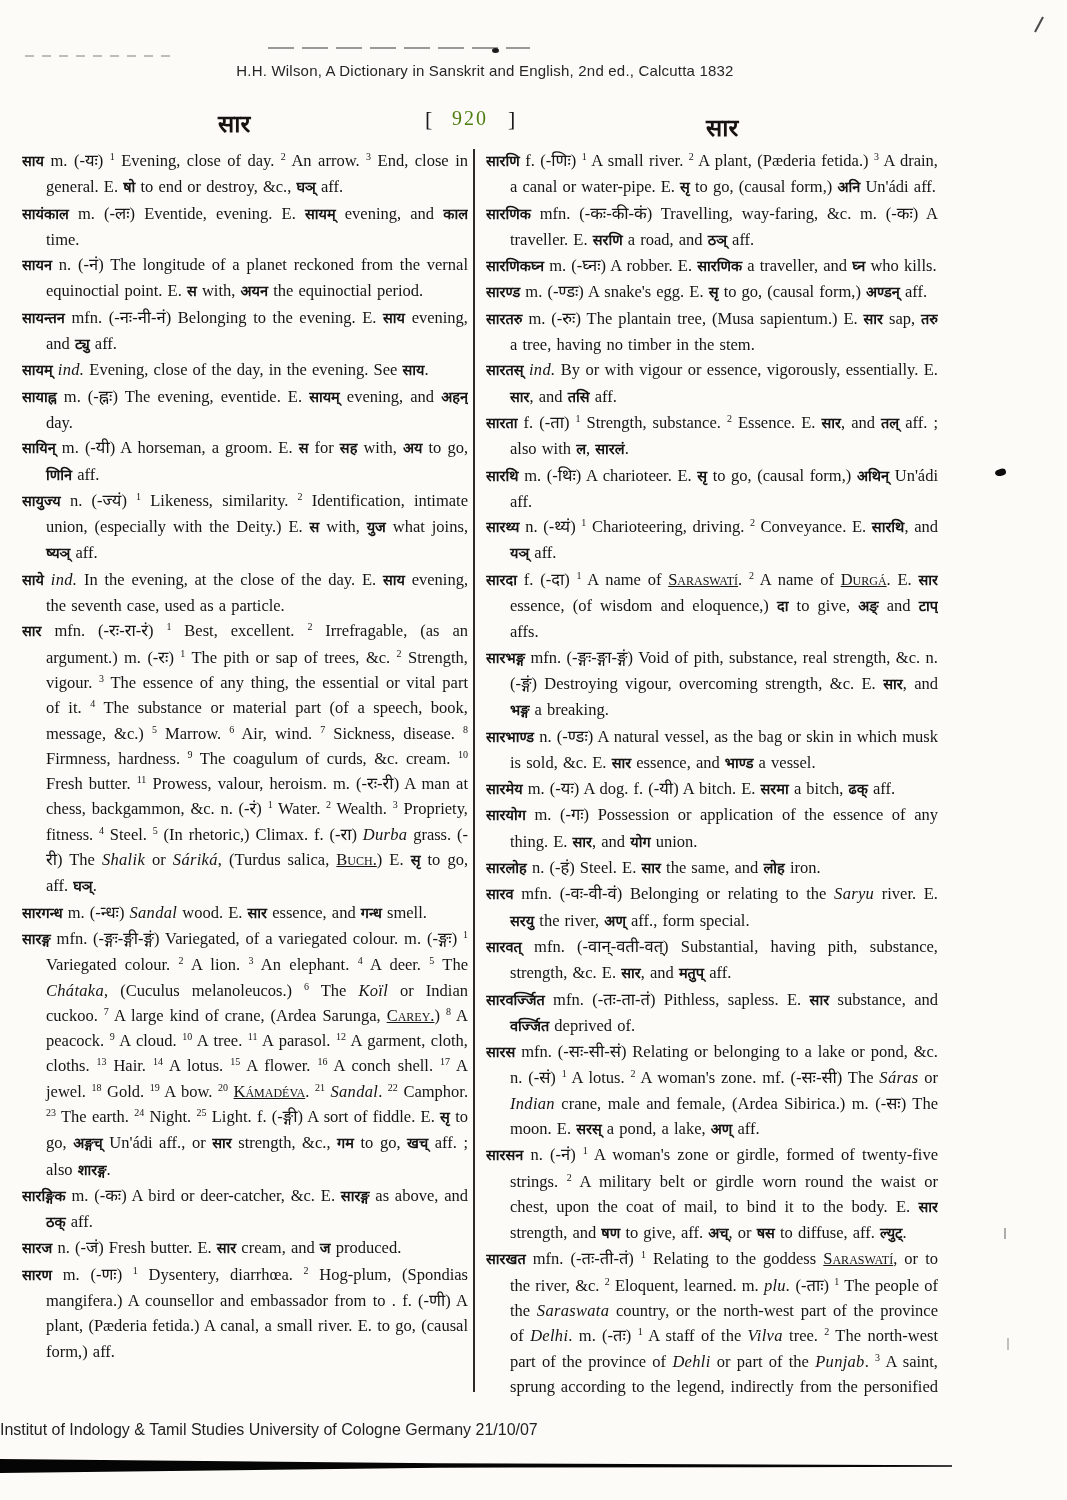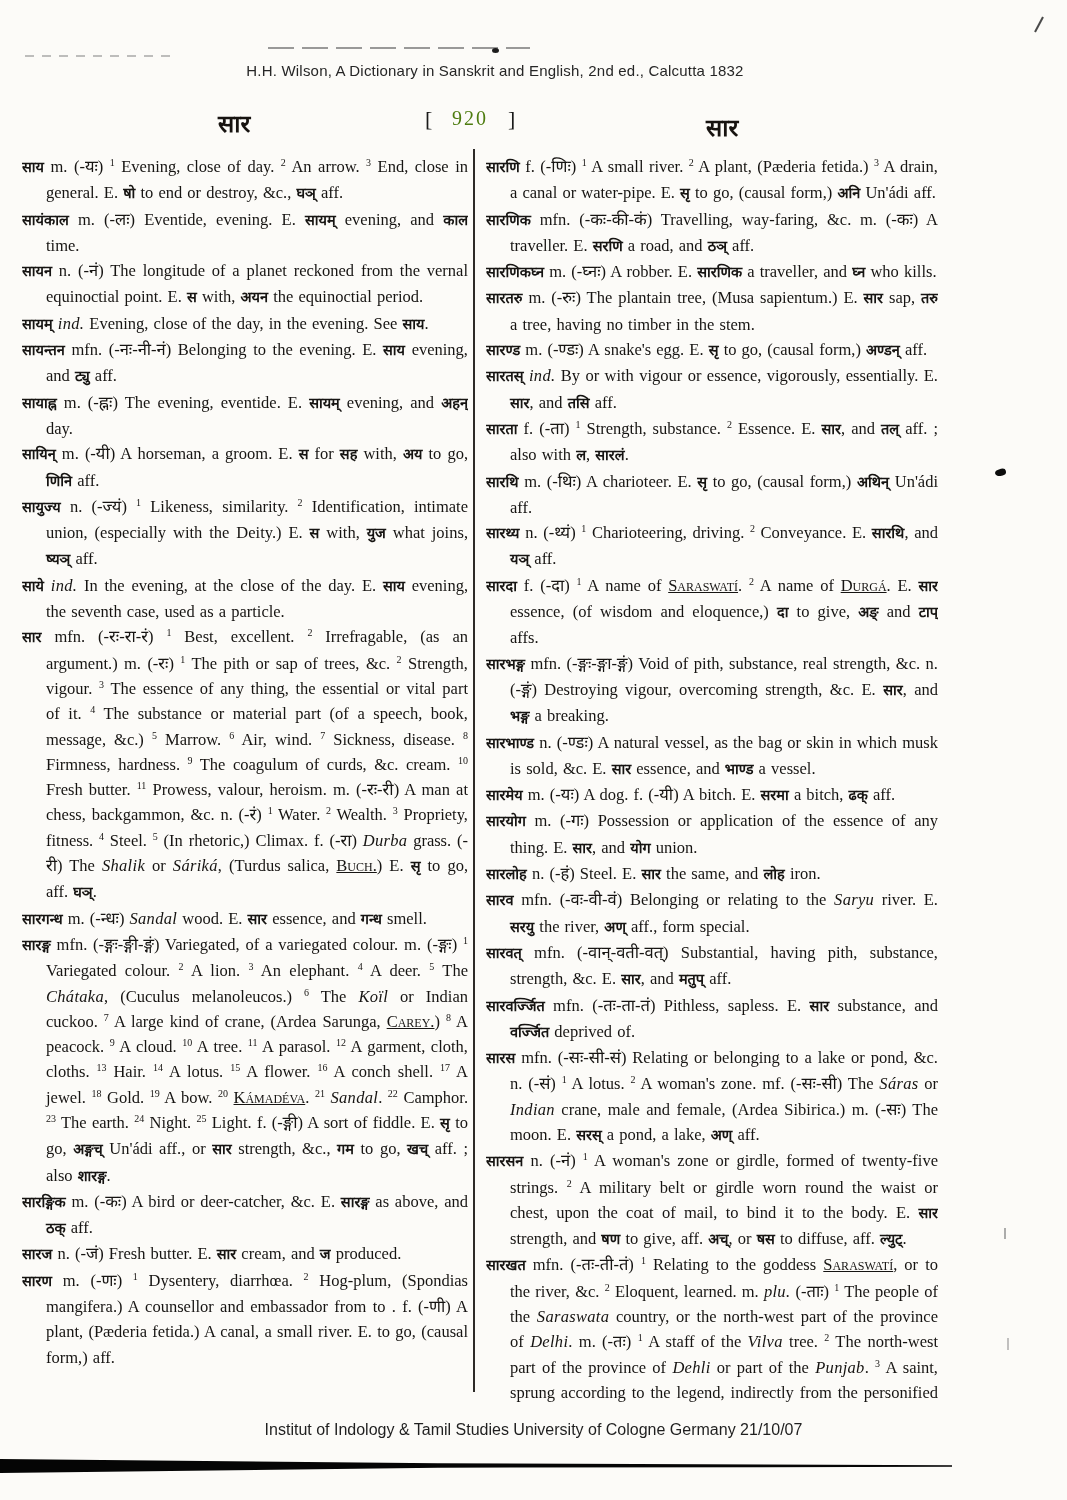--- a/index.html
+++ b/index.html
@@ -16,47 +16,47 @@
     background:repeating-linear-gradient(to right,#6f6f6f 0 26px,transparent 26px 34px);}
   .ink-dot{left:492px;top:48px;width:7px;height:5px;background:#1c1c1c;border-radius:50%;}
   .corner-slash{left:1038px;top:16px;width:2px;height:17px;background:#4a4a4a;transform:rotate(28deg);}
   .ink-blob{left:995px;top:469px;width:11px;height:7px;background:#0d0d0d;
     border-radius:55% 45% 50% 60%;transform:rotate(-12deg);}
   .margin-tick-1{left:1004px;top:1228px;width:2px;height:11px;background:#8a8a8a;opacity:.7;}
   .margin-tick-2{left:1007px;top:1338px;width:2px;height:12px;background:#9a9a9a;opacity:.6;}
   .bottom-wedge{left:0;top:1459px;width:952px;height:14px;background:#050505;
     clip-path:polygon(0 0,0 100%,46% 62%,100% 56%,100% 44%,46% 30%);}
   
-  .scan-header{position:absolute;left:10px;top:62px;width:970px;text-align:center;
+  .scan-header{position:absolute;left:0;top:62px;width:970px;text-align:center;
     font-family:"Liberation Sans", sans-serif;font-size:15px;color:#262626;letter-spacing:.2px;}
   .running-head{position:absolute;top:104px;left:0;width:1067px;height:34px;}
   .rh-dev{position:absolute;font-weight:700;font-size:24px;color:#171310;
     font-family:"DejaVu Sans", sans-serif;}
   .rh-left{left:218px;top:2px;}
   .rh-right{left:706px;top:6px;}
   .rh-bracket{position:absolute;font-size:22px;top:2px;color:#1a1a1a;}
   .rh-bopen{left:425px;}
   .rh-bclose{left:508px;}
   .rh-num{position:absolute;left:452px;top:3px;font-size:20px;letter-spacing:2px;color:#4d7c0f;}
   
   .columns{position:absolute;left:22px;top:148px;width:916px;height:1252px;overflow:hidden;
-    display:flex;margin-top:6px;}
+    display:flex;}
   .col{height:1252px;overflow:hidden;}
   .col-left{width:446px;}
   .col-gap{width:18px;}
   .col-right{width:452px;}
   .col-rule{position:absolute;left:473px;top:149px;width:2px;height:1243px;background:#2d2a27;}
   p.entry{margin:0;padding-left:24px;text-indent:-24px;text-align:justify;
     font-size:16.5px;line-height:25.3px;word-spacing:1px;}
   p.entry sup{font-size:10px;line-height:0;vertical-align:6px;letter-spacing:0;}
   .dev{font-family:"DejaVu Sans", sans-serif;font-weight:700;font-size:.88em;}
   .sc{font-variant:small-caps;text-decoration:underline;}
   i{letter-spacing:.3px;}
   
-  .scan-footer{position:absolute;left:0;top:1421px;width:1067px;text-align:center;
+  .scan-footer{position:absolute;left:0;top:1421px;width:1067px;text-align:left;
     font-family:"Liberation Sans", sans-serif;font-size:16px;color:#1f1f1f;}
 </style>
 </head>
 <body>
 
 <div>
 
   <div class="artifact dash-line-1"></div>
   <div class="artifact dash-line-2"></div>
   <div class="artifact ink-dot"></div>
@@ -74,40 +74,40 @@
     <span class="rh-num">920</span>
     <span class="rh-bracket rh-bclose">]</span>
     <span class="rh-dev rh-right">सार</span>
   </div>
 
   <div class="columns">
     <div class="col col-left">
         <p class="entry"><b class="dev">साय</b> m. (-यः) <sup>1</sup> Evening, close of day. <sup>2</sup> An arrow. <sup>3</sup> End, close in general. E. <b class="dev">षो</b> to end or destroy, &amp;c., <b class="dev">घञ्</b> aff.</p>
         <p class="entry"><b class="dev">सायंकाल</b> m. (-लः) Eventide, evening. E. <b class="dev">सायम्</b> evening, and <b class="dev">काल</b> time.</p>
         <p class="entry"><b class="dev">सायन</b> n. (-नं) The longitude of a planet reckoned from the vernal equinoctial point. E. <b class="dev">स</b> with, <b class="dev">अयन</b> the equinoctial period.</p>
+        <p class="entry"><b class="dev">सायन्तन</b> mfn. (-नः-नी-नं) Belonging to the evening. E. <b class="dev">साय</b> evening, and <b class="dev">ट्यु</b> aff.</p>
         <p class="entry"><b class="dev">सायम्</b> <i>ind.</i> Evening, close of the day, in the evening. See <b class="dev">साय</b>.</p>
-        <p class="entry"><b class="dev">सायन्तन</b> mfn. (-नः-नी-नं) Belonging to the evening. E. <b class="dev">साय</b> evening, and <b class="dev">ट्यु</b> aff.</p>
         <p class="entry"><b class="dev">सायाह्न</b> m. (-ह्नः) The evening, eventide. E. <b class="dev">सायम्</b> evening, and <b class="dev">अहन्</b> day.</p>
         <p class="entry"><b class="dev">सायिन्</b> m. (-यी) A horseman, a groom. E. <b class="dev">स</b> for <b class="dev">सह</b> with, <b class="dev">अय</b> to go, <b class="dev">णिनि</b> aff.</p>
         <p class="entry"><b class="dev">सायुज्य</b> n. (-ज्यं) <sup>1</sup> Likeness, similarity. <sup>2</sup> Identification, intimate union, (especially with the Deity.) E. <b class="dev">स</b> with, <b class="dev">युज</b> what joins, <b class="dev">ष्यञ्</b> aff.</p>
         <p class="entry"><b class="dev">साये</b> <i>ind.</i> In the evening, at the close of the day. E. <b class="dev">साय</b> evening, the seventh case, used as a particle.</p>
         <p class="entry"><b class="dev">सार</b> mfn. (-रः-रा-रं) <sup>1</sup> Best, excellent. <sup>2</sup> Irrefragable, (as an argument.) m. (-रः) <sup>1</sup> The pith or sap of trees, &amp;c. <sup>2</sup> Strength, vigour. <sup>3</sup> The essence of any thing, the essential or vital part of it. <sup>4</sup> The substance or material part (of a speech, book, message, &amp;c.) <sup>5</sup> Marrow. <sup>6</sup> Air, wind. <sup>7</sup> Sickness, disease. <sup>8</sup> Firmness, hardness. <sup>9</sup> The coagulum of curds, &amp;c. cream. <sup>10</sup> Fresh butter. <sup>11</sup> Prowess, valour, heroism. m. (-रः-री) A man at chess, backgammon, &amp;c. n. (-रं) <sup>1</sup> Water. <sup>2</sup> Wealth. <sup>3</sup> Propriety, fitness. <sup>4</sup> Steel. <sup>5</sup> (In rhetoric,) Climax. f. (-रा) <i>Durba</i> grass. (-री) The <i>Shalik</i> or <i>Sáriká</i>, (Turdus salica, <span class="sc">Buch.</span>) E. <b class="dev">सृ</b> to go, aff. <b class="dev">घञ्</b>.</p>
         <p class="entry"><b class="dev">सारगन्ध</b> m. (-न्धः) <i>Sandal</i> wood. E. <b class="dev">सार</b> essence, and <b class="dev">गन्ध</b> smell.</p>
         <p class="entry"><b class="dev">सारङ्ग</b> mfn. (-ङ्गः-ङ्गी-ङ्गं) Variegated, of a variegated colour. m. (-ङ्गः) <sup>1</sup> Variegated colour. <sup>2</sup> A lion. <sup>3</sup> An elephant. <sup>4</sup> A deer. <sup>5</sup> The <i>Chátaka</i>, (Cuculus melanoleucos.) <sup>6</sup> The <i>Koïl</i> or Indian cuckoo. <sup>7</sup> A large kind of crane, (Ardea Sarunga, <span class="sc">Carey.</span>) <sup>8</sup> A peacock. <sup>9</sup> A cloud. <sup>10</sup> A tree. <sup>11</sup> A parasol. <sup>12</sup> A garment, cloth, cloths. <sup>13</sup> Hair. <sup>14</sup> A lotus. <sup>15</sup> A flower. <sup>16</sup> A conch shell. <sup>17</sup> A jewel. <sup>18</sup> Gold. <sup>19</sup> A bow. <sup>20</sup> <span class="sc">Kámadéva</span>. <sup>21</sup> <i>Sandal</i>. <sup>22</sup> Camphor. <sup>23</sup> The earth. <sup>24</sup> Night. <sup>25</sup> Light. f. (-ङ्गी) A sort of fiddle. E. <b class="dev">सृ</b> to go, <b class="dev">अङ्गच्</b> Un'ádi aff., or <b class="dev">सार</b> strength, &amp;c., <b class="dev">गम</b> to go, <b class="dev">खच्</b> aff. ; also <b class="dev">शारङ्ग</b>.</p>
         <p class="entry"><b class="dev">सारङ्गिक</b> m. (-कः) A bird or deer-catcher, &amp;c. E. <b class="dev">सारङ्ग</b> as above, and <b class="dev">ठक्</b> aff.</p>
         <p class="entry"><b class="dev">सारज</b> n. (-जं) Fresh butter. E. <b class="dev">सार</b> cream, and <b class="dev">ज</b> produced.</p>
         <p class="entry"><b class="dev">सारण</b> m. (-णः) <sup>1</sup> Dysentery, diarrhœa. <sup>2</sup> Hog-plum, (Spondias mangifera.)  A counsellor and embassador from  to . f. (-णी)  A plant, (Pæderia fetida.)  A canal, a small river. E.  to go, (causal form,)  aff.</p>
       </div>
     <div class="col-gap"></div>
     <div class="col col-right">
         <p class="entry"><b class="dev">सारणि</b> f. (-णिः) <sup>1</sup> A small river. <sup>2</sup> A plant, (Pæderia fetida.) <sup>3</sup> A drain, a canal or water-pipe. E. <b class="dev">सृ</b> to go, (causal form,) <b class="dev">अनि</b> Un'ádi aff.</p>
         <p class="entry"><b class="dev">सारणिक</b> mfn. (-कः-की-कं) Travelling, way-faring, &amp;c. m. (-कः) A traveller. E. <b class="dev">सरणि</b> a road, and <b class="dev">ठञ्</b> aff.</p>
         <p class="entry"><b class="dev">सारणिकघ्न</b> m. (-घ्नः) A robber. E. <b class="dev">सारणिक</b> a traveller, and <b class="dev">घ्न</b> who kills.</p>
+        <p class="entry"><b class="dev">सारण्ड</b> m. (-ण्डः) A snake's egg. E. <b class="dev">सृ</b> to go, (causal form,) <b class="dev">अण्डन्</b> aff.</p>
         <p class="entry"><b class="dev">सारतरु</b> m. (-रुः) The plantain tree, (Musa sapientum.) E. <b class="dev">सार</b> sap, <b class="dev">तरु</b> a tree, having no timber in the stem.</p>
-        <p class="entry"><b class="dev">सारण्ड</b> m. (-ण्डः) A snake's egg. E. <b class="dev">सृ</b> to go, (causal form,) <b class="dev">अण्डन्</b> aff.</p>
         <p class="entry"><b class="dev">सारतस्</b> <i>ind.</i> By or with vigour or essence, vigorously, essentially. E. <b class="dev">सार</b>, and <b class="dev">तसि</b> aff.</p>
         <p class="entry"><b class="dev">सारता</b> f. (-ता) <sup>1</sup> Strength, substance. <sup>2</sup> Essence. E. <b class="dev">सार</b>, and <b class="dev">तल्</b> aff. ; also with <b class="dev">ल</b>, <b class="dev">सारलं</b>.</p>
         <p class="entry"><b class="dev">सारथि</b> m. (-थिः) A charioteer. E. <b class="dev">सृ</b> to go, (causal form,) <b class="dev">अथिन्</b> Un'ádi aff.</p>
         <p class="entry"><b class="dev">सारथ्य</b> n. (-थ्यं) <sup>1</sup> Charioteering, driving. <sup>2</sup> Conveyance. E. <b class="dev">सारथि</b>, and <b class="dev">यञ्</b> aff.</p>
         <p class="entry"><b class="dev">सारदा</b> f. (-दा) <sup>1</sup> A name of <span class="sc">Saraswatí</span>. <sup>2</sup> A name of <span class="sc">Durgá</span>. E. <b class="dev">सार</b> essence, (of wisdom and eloquence,) <b class="dev">दा</b> to give, <b class="dev">अङ्</b> and <b class="dev">टाप्</b> affs.</p>
         <p class="entry"><b class="dev">सारभङ्ग</b> mfn. (-ङ्गः-ङ्गा-ङ्गं) Void of pith, substance, real strength, &amp;c. n. (-ङ्गं) Destroying vigour, overcoming strength, &amp;c. E. <b class="dev">सार</b>, and <b class="dev">भङ्ग</b> a breaking.</p>
         <p class="entry"><b class="dev">सारभाण्ड</b> n. (-ण्डः) A natural vessel, as the bag or skin in which musk is sold, &amp;c. E. <b class="dev">सार</b> essence, and <b class="dev">भाण्ड</b> a vessel.</p>
         <p class="entry"><b class="dev">सारमेय</b> m. (-यः) A dog. f. (-यी) A bitch. E. <b class="dev">सरमा</b> a bitch, <b class="dev">ढक्</b> aff.</p>
         <p class="entry"><b class="dev">सारयोग</b> m. (-गः) Possession or application of the essence of any thing. E. <b class="dev">सार</b>, and <b class="dev">योग</b> union.</p>
         <p class="entry"><b class="dev">सारलोह</b> n. (-हं) Steel. E. <b class="dev">सार</b> the same, and <b class="dev">लोह</b> iron.</p>

